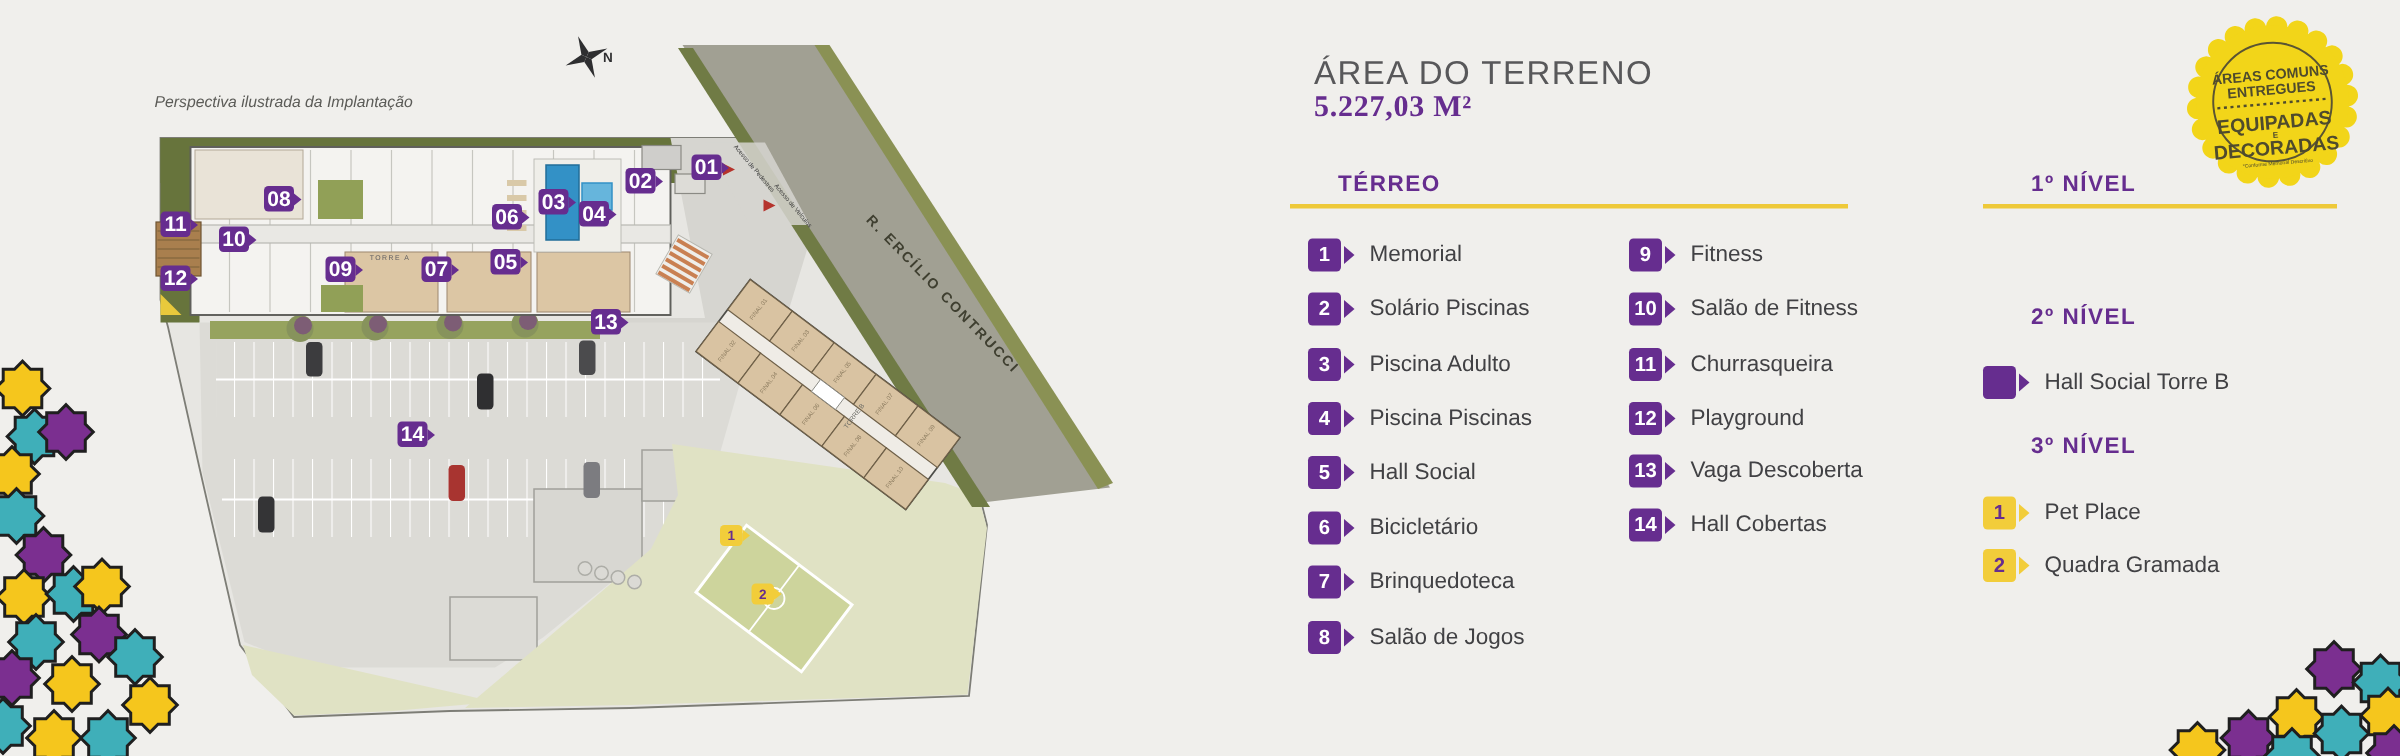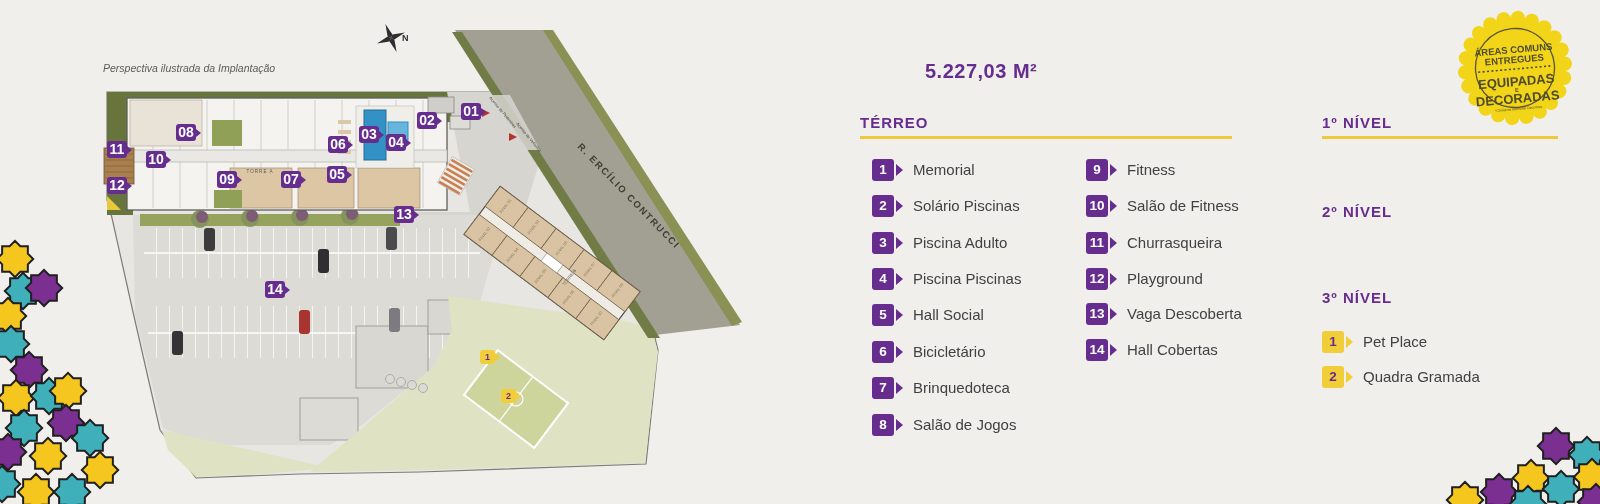--- a/index.html
+++ b/index.html
@@ -3,22 +3,22 @@
 <meta charset="utf-8">
 <style>
   html,body{margin:0;padding:0;}
   .canvas{position:relative;width:1600px;height:504px;background:#f0efec;overflow:hidden;
           font-family:"Liberation Sans",sans-serif;color:#3f3f42;}
   .abs{position:absolute;}
   svg text{font-family:"Liberation Sans",sans-serif;}
 
   
   .panel-title{left:876px;top:36px;font-size:22px;letter-spacing:1px;color:#58585a;}
-  .panel-area{left:925px;top:60px;font-size:20px;font-weight:bold;color:var(--purple);letter-spacing:.5px;}
-  .sec-head{font-size:15px;font-weight:bold;color:var(--purple);letter-spacing:1px;}
+  .panel-area{left:876px;top:60px;font-size:20px;font-weight:bold;color:var(--purple);letter-spacing:.5px;font-family:Liberation Serif, serif;}
+  .sec-head{font-size:15px;font-weight:bold;color:var(--purple);letter-spacing:1px;margin-left:32px;}
   .rule{height:2.5px;background:var(--goldline);}
 
   .lg-row{position:absolute;display:flex;align-items:center;height:23px;}
   .tag{position:relative;width:22px;height:22px;border-radius:3px;background:var(--purple);
        color:#fff;font-size:13.5px;font-weight:bold;text-align:center;line-height:22px;flex:0 0 22px;}
   .tag::after{content:'';position:absolute;right:-9px;top:50%;transform:translateY(-50%);
        border-left:7px solid var(--purple);border-top:6px solid transparent;border-bottom:6px solid transparent;}
   .tag.gold{background:var(--gold);color:var(--purple);}
   .tag.gold::after{border-left-color:var(--gold);}
   .lg-label{margin-left:19px;font-size:15px;color:#414144;white-space:nowrap;}
@@ -313,20 +313,21 @@
   <div class="pm" style="left:146px;top:151px">10</div>
   <div class="pm" style="left:107px;top:141px">11</div>
   <div class="pm" style="left:107px;top:177px">12</div>
   <div class="pm" style="left:394px;top:206px">13</div>
   <div class="pm" style="left:265px;top:281px">14</div>
   <div class="pm gold" style="left:480px;top:350px">1</div>
   <div class="pm gold" style="left:501px;top:389px">2</div>
 
   <div class="abs caption">Perspectiva ilustrada da Implantação</div>
 
+  <div class="abs panel-title">ÁREA DO TERRENO</div>
   <div class="abs panel-area">5.227,03 M²</div>
 
   <div class="abs sec-head" style="left:860px;top:114px">TÉRREO</div>
   <div class="abs rule" style="left:860px;top:136px;width:372px"></div>
 
   <div class="lg-row" style="left:872px;top:158px">
       <span class="tag">1</span>
       <span class="lg-label">Memorial</span>
     </div>
   <div class="lg-row" style="left:872px;top:194px">
@@ -380,20 +381,24 @@
     </div>
   <div class="lg-row" style="left:1086px;top:338px">
       <span class="tag">14</span>
       <span class="lg-label">Hall Cobertas</span>
     </div>
 
   <div class="abs sec-head" style="left:1322px;top:114px">1º NÍVEL</div>
   <div class="abs rule" style="left:1322px;top:136px;width:236px"></div>
 
   <div class="abs sec-head" style="left:1322px;top:203px">2º NÍVEL</div>
+  <div class="lg-row" style="left:1322px;top:243px">
+      <span class="tag"></span>
+      <span class="lg-label">Hall Social Torre B</span>
+    </div>
 
   <div class="abs sec-head" style="left:1322px;top:289px">3º NÍVEL</div>
   <div class="lg-row" style="left:1322px;top:330px">
       <span class="tag gold">1</span>
       <span class="lg-label">Pet Place</span>
     </div>
   <div class="lg-row" style="left:1322px;top:365px">
       <span class="tag gold">2</span>
       <span class="lg-label">Quadra Gramada</span>
     </div>

